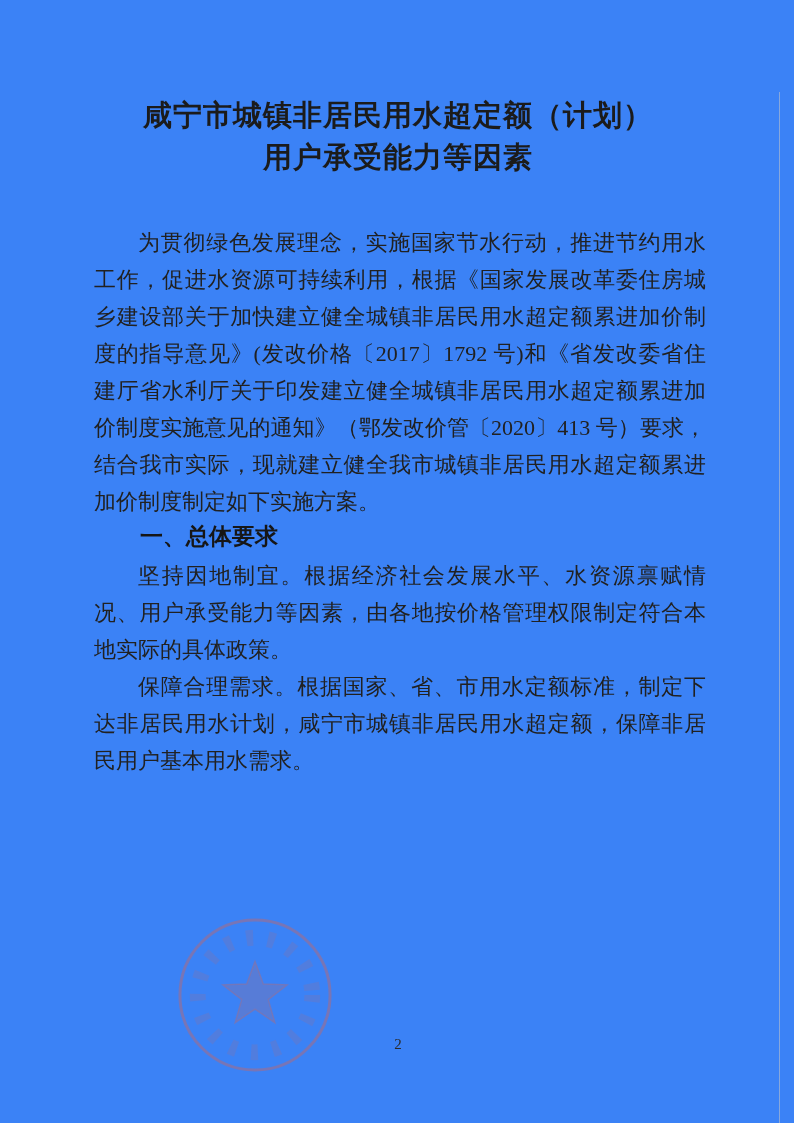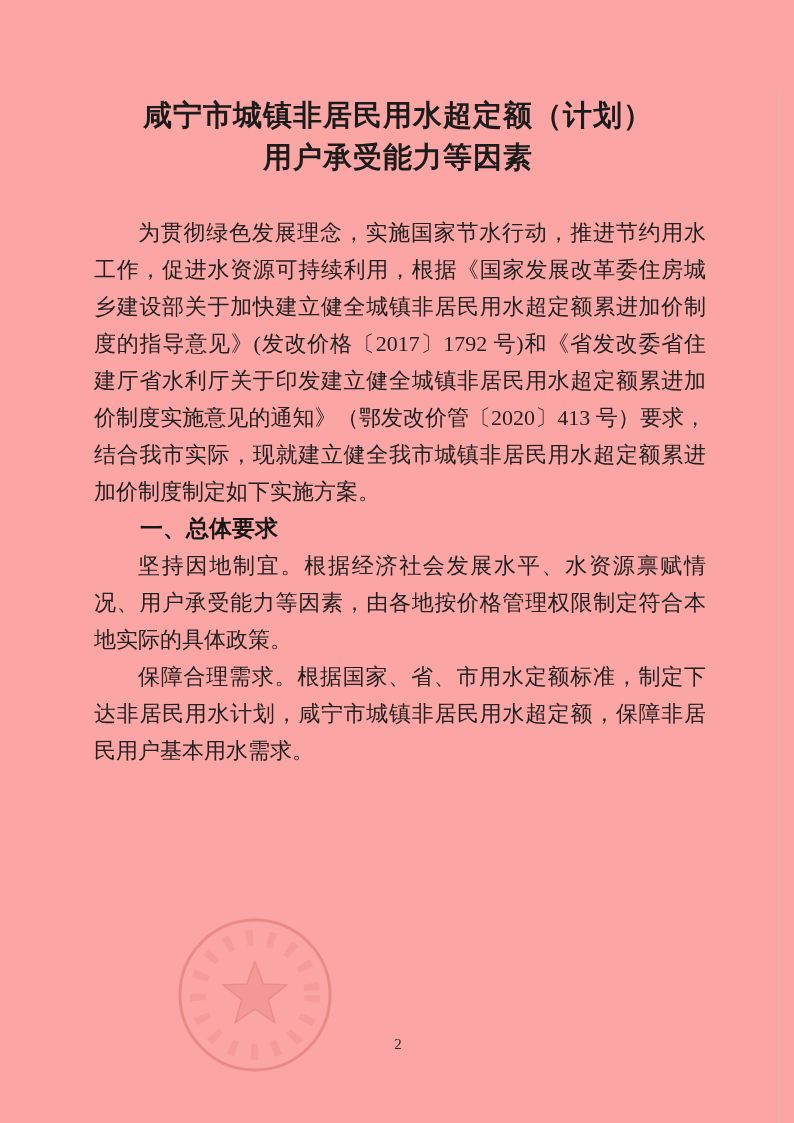--- a/index.html
+++ b/index.html
@@ -10,21 +10,21 @@
     width: 794px;
     height: 1123px;
     position: relative;
     background: #ffffff;
     font-family: "Liberation Serif", serif;
     overflow: hidden;
   }
   .page {
     position: absolute;
     inset: 0;
-    background: #fca5a5;
+    background: #3b82f6;
   }
   .scan-edge-line {
     position: absolute;
     left: 779px;
     top: 92px;
     width: 1px;
     height: 1031px;
     background: #c6c6c6;
     opacity: 0.55;
   }
@@ -36,37 +36,37 @@
     text-align: center;
     font-weight: bold;
     font-size: 29px;
     line-height: 42px;
     color: #1b1b1b;
     letter-spacing: 1px;
     z-index: 2;
   }
   .content {
     position: absolute;
-    top: 214px;
+    top: 224px;
     left: 94px;
     width: 612px;
     font-size: 22px;
     line-height: 37px;
     color: #212121;
     text-align: justify;
     text-justify: inter-character;
     z-index: 2;
   }
   .content p {
     margin: 0;
     text-indent: 2em;
   }
   .content p.heading {
     font-weight: bold;
-    font-family: Liberation Serif, serif;
+    font-family: Liberation Mono, monospace;
     font-size: 23px;
     text-align: left;
     color: #161616;
   }
   .page-number {
     position: absolute;
     left: 388px;
     top: 1036px;
     width: 20px;
     text-align: center;

